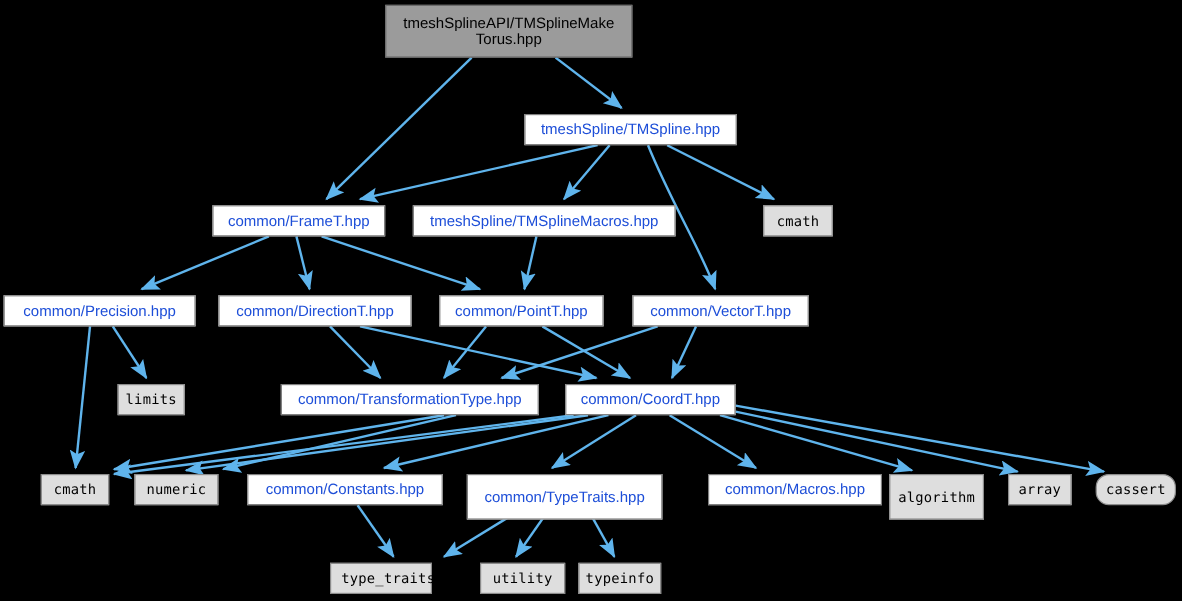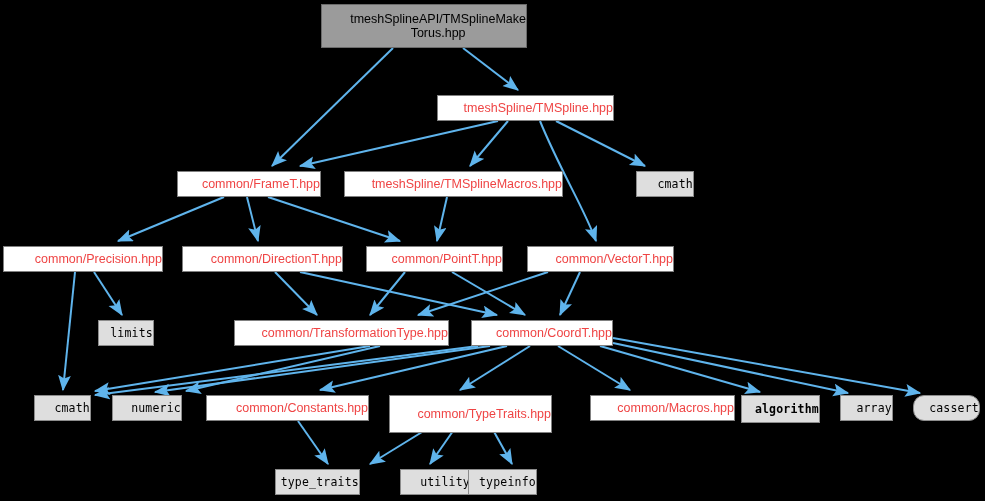--- a/index.html
+++ b/index.html
@@ -1,21 +1,21 @@
 <!DOCTYPE html>
 <html><head>
 <meta charset="utf-8">
 <style>
   html,body{margin:0;padding:0;background:#000;}
   body{width:985px;height:501px;overflow:hidden;font-family:"Liberation Sans",sans-serif;}
   #graph-root{position:relative;width:985px;height:501px;background:#000;}
   svg#edges{position:absolute;left:0;top:0;width:985px;height:501px;}
-  .node{position:absolute;box-sizing:border-box;display:flex;align-items:center;justify-content:flex-end;
+  .node{position:absolute;box-sizing:border-box;display:flex;align-items:center;justify-content:center;
         text-align:center;line-height:1.12;white-space:pre-line;}
-  .node.local{background:#ffffff;border:1px solid #808080;color:#ef4444;
+  .node.local{background:#ffffff;border:1px solid #808080;color:#1d4ed8;
               font-family:"Liberation Sans",sans-serif;font-size:12.5px;}
   .node.root{background:#9b9b9b;border:1px solid #6b6b6b;color:#000000;
              font-family:"Liberation Sans",sans-serif;font-size:12.5px;}
   .node.system{background:#dedede;border:1px solid #8c8c8c;color:#000000;
                font-family:"DejaVu Sans Mono",monospace;font-size:11.5px;letter-spacing:0.2px;}
 </style>
 </head>
 <body>
 
 <div id="graph-root">
@@ -72,20 +72,20 @@
       <div class="node local" style="left: 366px; top: 246px; width: 137px; height: 26px;"><span>common/PointT.hpp</span></div>
       <div class="node local" style="left: 527px; top: 246px; width: 147px; height: 26px;"><span>common/VectorT.hpp</span></div>
       <div class="node system" style="left: 98px; top: 320px; width: 56px; height: 26px;"><span>limits</span></div>
       <div class="node local" style="left: 234px; top: 320px; width: 215px; height: 26px;"><span>common/TransformationType.hpp</span></div>
       <div class="node local" style="left: 471px; top: 320px; width: 142px; height: 26px;"><span>common/CoordT.hpp</span></div>
       <div class="node system" style="left: 34px; top: 395px; width: 57px; height: 26px;"><span>cmath</span></div>
       <div class="node system" style="left: 112px; top: 395px; width: 70px; height: 26px;"><span>numeric</span></div>
       <div class="node local" style="left: 206px; top: 395px; width: 163px; height: 26px;"><span>common/Constants.hpp</span></div>
       <div class="node local" style="left: 389px; top: 395px; width: 163px; height: 38px;"><span>common/TypeTraits.hpp</span></div>
       <div class="node local" style="left: 574px; top: 395px; width: 145px; height: 26px; margin-left: 16px;"><span>common/Macros.hpp</span></div>
-      <div class="node system" style="left: 741px; top: 395px; width: 79px; height: 28px; font-weight: bold;"><span>algorithm</span></div>
+      <div class="node system" style="left: 741px; top: 395px; width: 79px; height: 38px;"><span>algorithm</span></div>
       <div class="node system" style="left: 840px; top: 395px; width: 53px; height: 26px;"><span>array</span></div>
       <div class="node system" style="left: 913px; top: 395px; width: 67px; height: 26px; border-radius: 11px;"><span>cassert</span></div>
       <div class="node system" style="left: 275px; top: 469px; width: 85px; height: 26px; padding-left: 12px;"><span>type_traits</span></div>
       <div class="node system" style="left: 400px; top: 469px; width: 71px; height: 26px;"><span>utility</span></div>
-      <div class="node system" style="left: 468px; top: 469px; width: 69px; height: 26px;"><span>typeinfo</span></div>
+      <div class="node system" style="left: 482px; top: 469px; width: 69px; height: 26px;"><span>typeinfo</span></div>
     </div>
 </div>
 
 </body></html>

